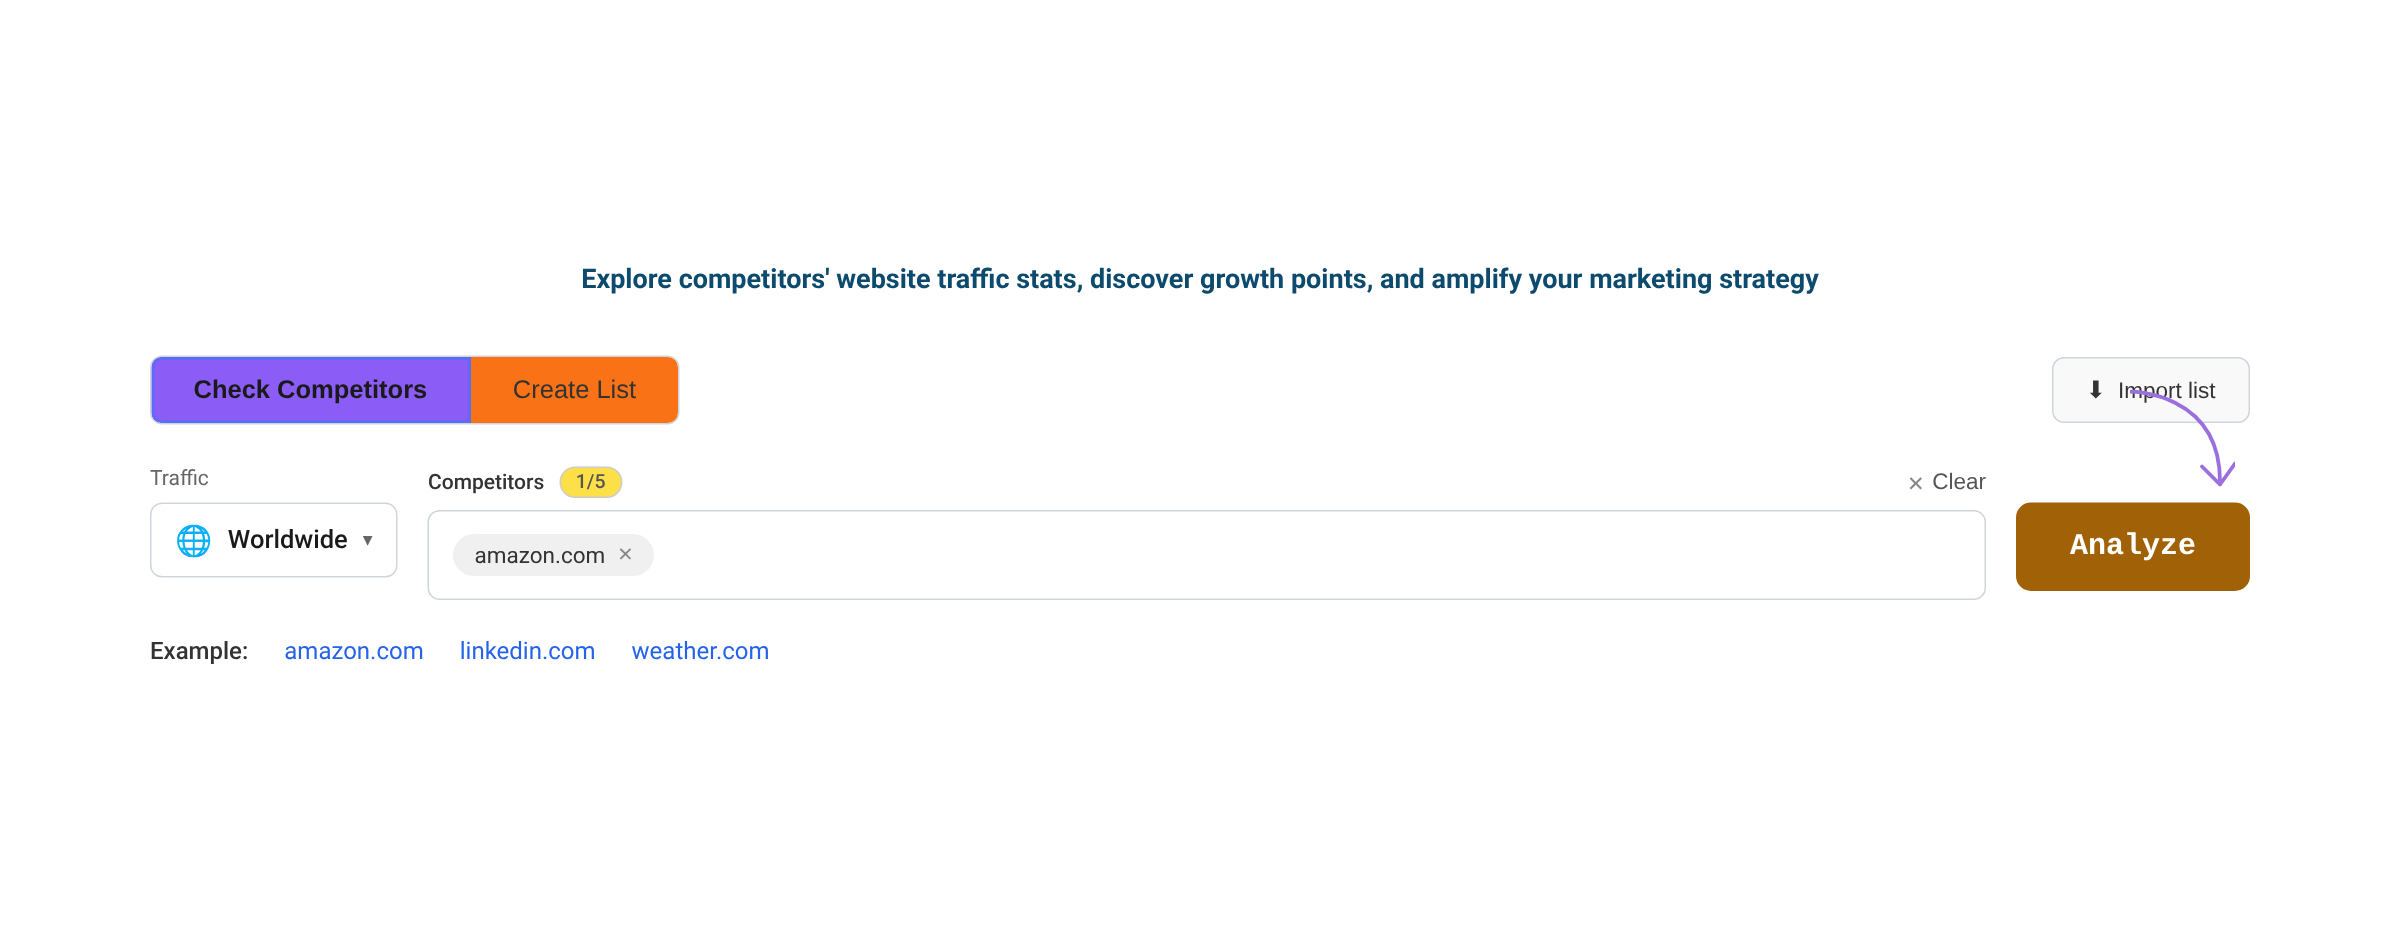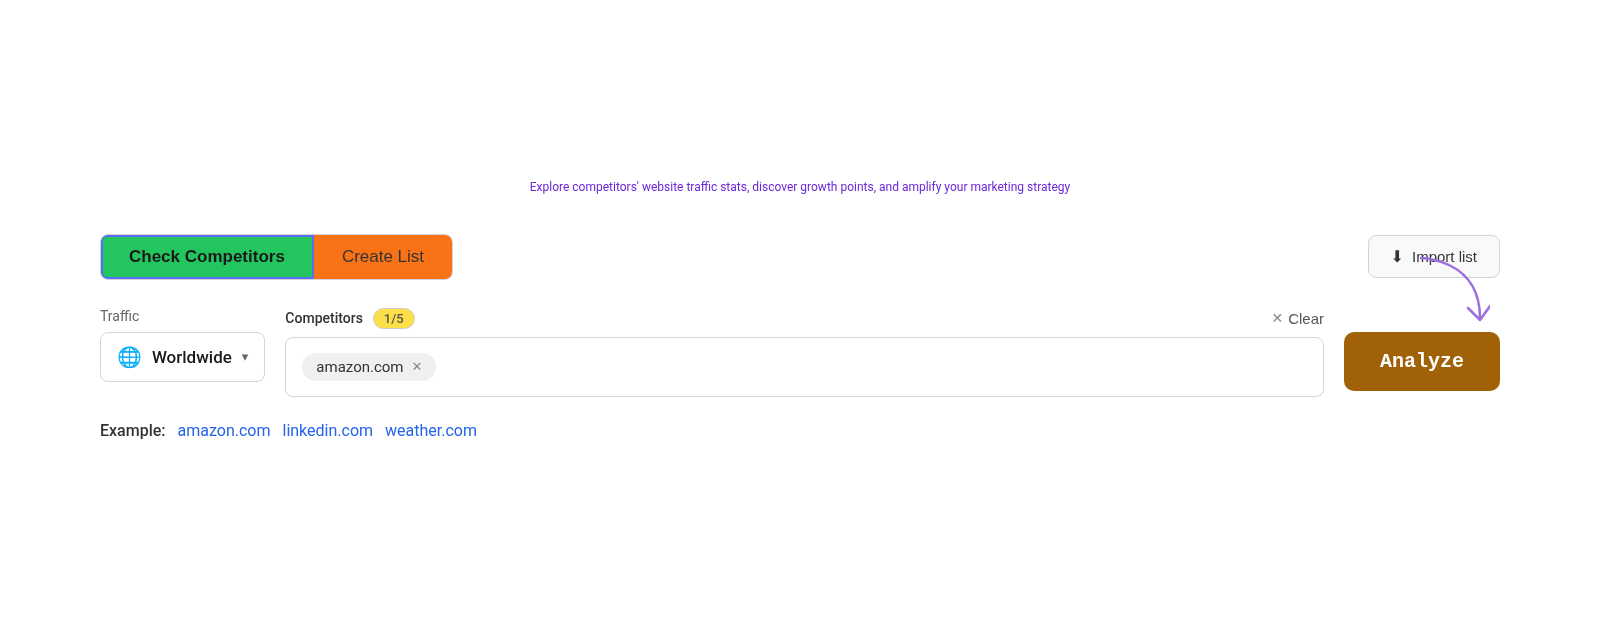--- a/index.html
+++ b/index.html
@@ -32,23 +32,23 @@
 
     .page-title {
       font-size: 52px;
       font-weight: 800;
       color: #111111;
       margin-bottom: 14px;
       letter-spacing: -0.5px;
     }
 
     .page-subtitle {
-      font-size: 12px;
-      color: #6d28d9;
-      font-weight: 400;
+      font-size: 18px;
+      color: #0c4a6e;
+      font-weight: 700;
     }
 
     .controls-row {
       display: flex;
       align-items: center;
       justify-content: space-between;
       margin-bottom: 28px;
     }
 
     .tabs {
@@ -69,21 +69,21 @@
       border: none;
       border-right: 1.5px solid #d0d5dd;
       transition: background 0.15s;
     }
 
     .tab:last-child {
       border-right: none;
     }
 
     .tab.active {
-      background: #22c55e;
+      background: #8b5cf6;
       color: #1a1a1a;
       font-weight: 600;
       border-right: 1.5px solid #d0d5dd;
       outline: 2px solid #5b6cf6;
       outline-offset: -2px;
       border-radius: 6px 0 0 6px;
     }
 
     .import-btn {
       display: flex;
@@ -250,21 +250,21 @@
     }
 
     .arrow-svg {
       width: 80px;
       height: 100px;
     }
 
     .examples-row {
       display: flex;
       align-items: center;
-      gap: 12px;
+      gap: 24px;
       font-size: 16px;
       color: #444;
       margin-left: 0;
     }
 
     .example-label {
       font-weight: 500;
       color: #333;
     }
 

